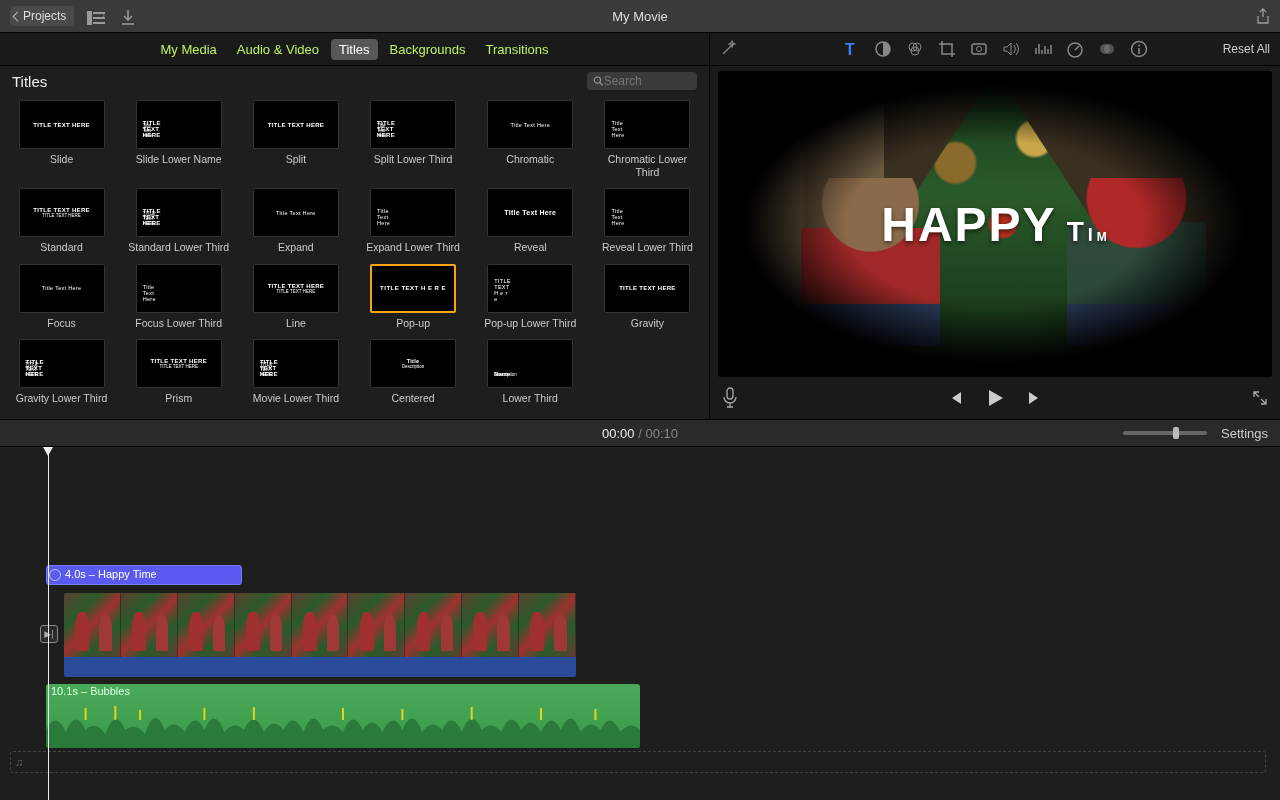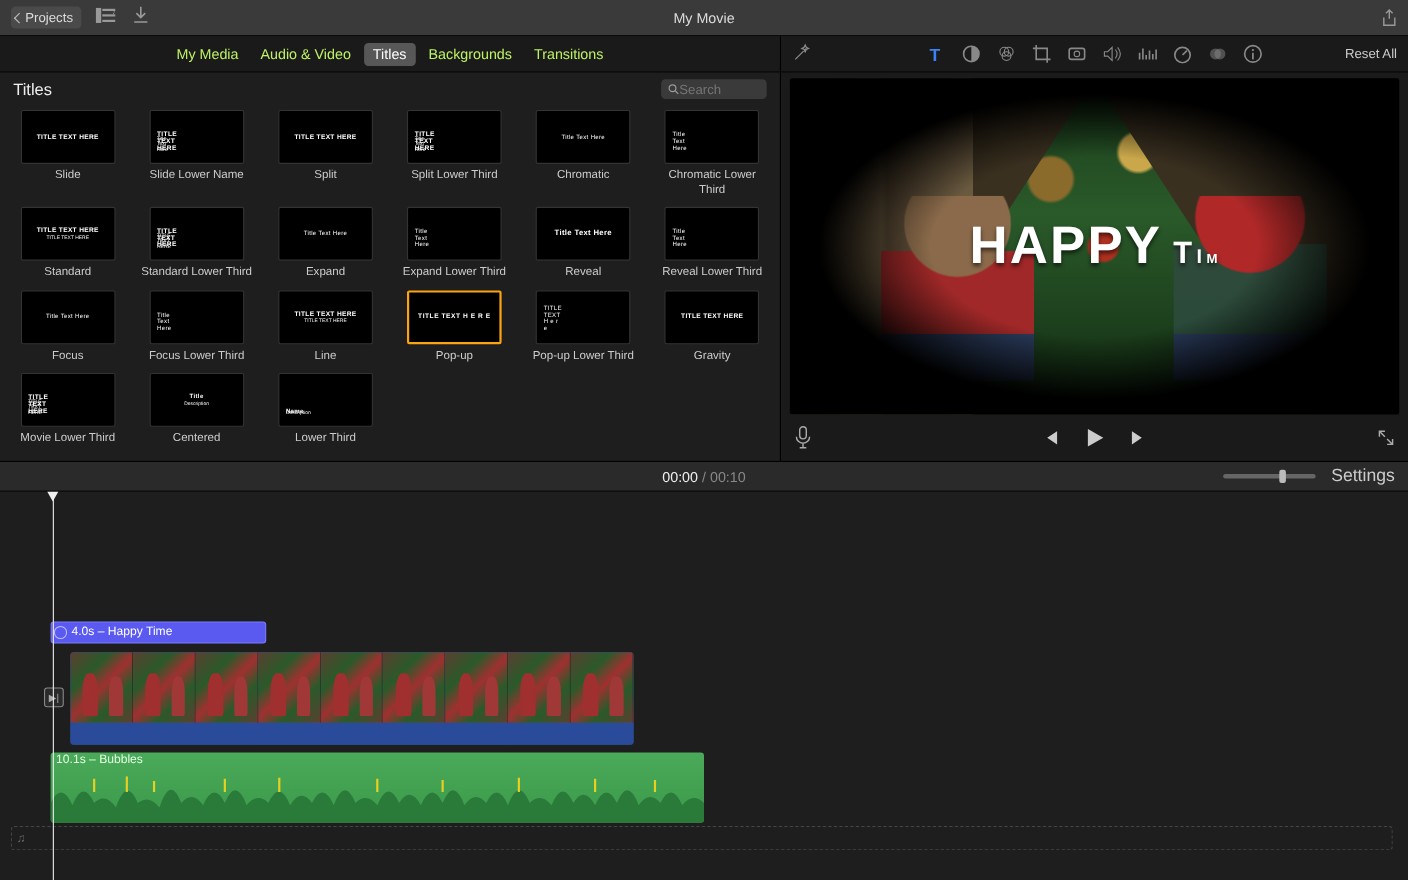--- a/index.html
+++ b/index.html
@@ -1,20 +1,20 @@
 <!DOCTYPE html>
 <html><head>
 <meta charset="utf-8">
 <style>
   * { box-sizing: border-box; margin: 0; padding: 0; font-family: -apple-system, "Helvetica Neue", Arial, sans-serif; }
   body { background: #1a1a1a; color: #ccc; width: 1280px; height: 800px; overflow: hidden; user-select: none; }
   
   
   .titlebar { height: 33px; background: #3a3a3a; display: flex; align-items: center; justify-content: space-between; padding: 0 10px; border-bottom: 1px solid #000; }
-  .titlebar-left { display: flex; align-items: flex-start; gap: 12px; }
+  .titlebar-left { display: flex; align-items: flex-end; gap: 12px; }
   .projects-btn { display: flex; align-items: center; gap: 2px; background: #4a4a4a; padding: 3px 8px 3px 4px; border-radius: 4px; font-size: 12px; color: #ddd; cursor: pointer; }
   .chevron-left { width: 7px; height: 7px; border-left: 1.5px solid #bbb; border-bottom: 1.5px solid #bbb; transform: rotate(45deg); }
   .tb-icon { width: 20px; height: 16px; display: flex; align-items: center; justify-content: center; color: #999; cursor: pointer; }
   .titlebar-title { font-size: 13px; color: #ddd; position: absolute; left: 50%; transform: translateX(-50%); }
   .share-icon { width: 14px; height: 16px; cursor: pointer; }
   
   
   .sec-bar { height: 33px; display: flex; align-items: center; border-bottom: 1px solid #000; }
   .sec-left { width: 710px; display: flex; justify-content: center; border-right: 1px solid #000; height: 100%; align-items: center; }
   .tabs { display: flex; gap: 4px; font-size: 13px; }
@@ -25,21 +25,21 @@
   .inspector-icons { display: flex; gap: 14px; align-items: center; position: absolute; left: 50%; transform: translateX(-50%); }
   .insp-i { width: 18px; height: 18px; color: #888; cursor: pointer; display:flex; align-items:center; justify-content:center;}
   .insp-i.active { color: #3b82f6; }
   .reset-all { font-size: 12px; color: #ccc; cursor: pointer; }
   
   
   .main-split { display: flex; height: 353px; }
   .browser-panel { width: 710px; background: #1e1e1e; border-right: 1px solid #000; display: flex; flex-direction: column; }
   .browser-head { display: flex; align-items: center; justify-content: space-between; padding: 6px 12px; }
   .browser-title { font-size: 15px; color: #eee; }
-  .search-box { display: flex; align-items: center; background: #3a3a3a; border-radius: 4px; padding: 2px 6px; width: 96px; gap: 0; }
+  .search-box { display: flex; align-items: center; background: #3a3a3a; border-radius: 4px; padding: 2px 6px; width: 110px; gap: 0; }
   .search-box input { background: none; border: none; outline: none; color: #ccc; font-size: 12px; width: 100%; }
   .titles-grid { flex: 1; overflow: auto; padding: 4px 10px; display: grid; grid-template-columns: repeat(6, 1fr); gap: 10px 14px; align-content: start; }
   .title-card { display: flex; flex-direction: column; align-items: center; cursor: pointer; }
   .title-thumb { width: 86px; height: 49px; background: #000; border-radius: 2px; display: flex; flex-direction: column; align-items: center; justify-content: center; position: relative; border: 1px solid #333; }
   .title-card.selected .title-thumb { border: 2px solid #fca311; }
   .title-thumb .tt-big { color: #fff; font-size: 6px; font-weight: 700; letter-spacing: 0.3px; }
   .title-thumb .tt-small { color: #fff; font-size: 4.5px; }
   .title-thumb.low .tt-big, .title-thumb.low .tt-small { position: absolute; bottom: 6px; }
   .title-label { font-size: 10.5px; color: #ccc; margin-top: 4px; text-align: center; line-height: 1.2; }
   
@@ -72,21 +72,21 @@
   .vc-play .pbtn { color: #ccc; cursor: pointer; }
   .vc-expand { color: #999; cursor: pointer; }
   
   
   .tl-head { height: 28px; background: #2a2a2a; border-top: 1px solid #000; border-bottom: 1px solid #000; display: flex; align-items: center; justify-content: center; padding: 0 12px; position: relative; }
   .tl-time { position:absolute; left:50%; transform:translateX(-50%); font-size: 13px; color: #eee; }
   .tl-time .dur { color: #888; }
   .tl-right { display: flex; align-items: center; gap: 14px; margin-left:auto;}
   .zoom-slider { width: 84px; height: 4px; background: linear-gradient(90deg,#666 0%,#666 100%); border-radius:2px; position:relative; }
   .zoom-slider::after{ content:''; position:absolute; left:60%; top:-4px; width:6px; height:12px; background:#bbb; border-radius:2px;}
-  .tl-settings { font-size: 16px; color: #ccc; cursor: pointer; }
+  .tl-settings { font-size: 13px; color: #ccc; cursor: pointer; }
   
   
   .timeline { height: 353px; background: #1e1e1e; position: relative; padding-top: 10px; }
   .playhead { position: absolute; left: 48px; top: 2px; bottom: 0; width: 1px; background: #eee; z-index: 5; }
   .playhead::before { content:''; position:absolute; top:-2px; left:-5px; width:0; height:0; border-left:5.5px solid transparent; border-right:5.5px solid transparent; border-top:9px solid #eee;}
   .tl-row { position: relative; margin-left: 40px; }
   .title-clip { position: absolute; top: 108px; left: 6px; width: 196px; height: 20px; background: #5a5af0; border: 1px solid #7a7aff; border-radius: 3px; font-size: 11px; color: #fff; padding: 2px 6px; overflow:hidden; white-space:nowrap;}
   .title-clip::before{ content:''; position:absolute; left:2px; top:50%; transform:translateY(-50%); width:10px; height:10px; border:1.5px solid rgba(255,255,255,.6); border-radius:50%;}
   .title-clip span{ margin-left:12px;}
   .video-clip { position: absolute; top: 136px; left: 24px; width: 512px; height: 84px; background: #2a5aaa; border-radius: 3px; overflow: hidden; }
@@ -379,20 +379,38 @@
           </div>
           <div class="title-label">Gravity</div>
         </div>
         <div class="title-card">
           <div class="title-thumb low">
             <div style="text-align: left; position: absolute; left: 6px; bottom: 4px;">
               <div class="tt-big">TITLE TEXT HERE</div>
               <div class="tt-small">TITLE TEXT HERE</div>
             </div>
           </div>
+          <div class="title-label">Gravity Lower Third</div>
+        </div>
+        <div class="title-card">
+          <div class="title-thumb">
+            <div style="text-align: center;">
+              <div class="tt-big">TITLE TEXT HERE</div>
+              <div class="tt-small">TITLE TEXT HERE</div>
+            </div>
+          </div>
+          <div class="title-label">Prism</div>
+        </div>
+        <div class="title-card">
+          <div class="title-thumb low">
+            <div style="text-align: left; position: absolute; left: 6px; bottom: 4px;">
+              <div class="tt-big">TITLE TEXT HERE</div>
+              <div class="tt-small">TITLE TEXT HERE</div>
+            </div>
+          </div>
           <div class="title-label">Movie Lower Third</div>
         </div>
         <div class="title-card">
           <div class="title-thumb">
             <div style="text-align: center;">
               <div class="tt-big" style="font-size: 5.5px;">Title</div>
               <div class="tt-small">Description</div>
             </div>
           </div>
           <div class="title-label">Centered</div>

